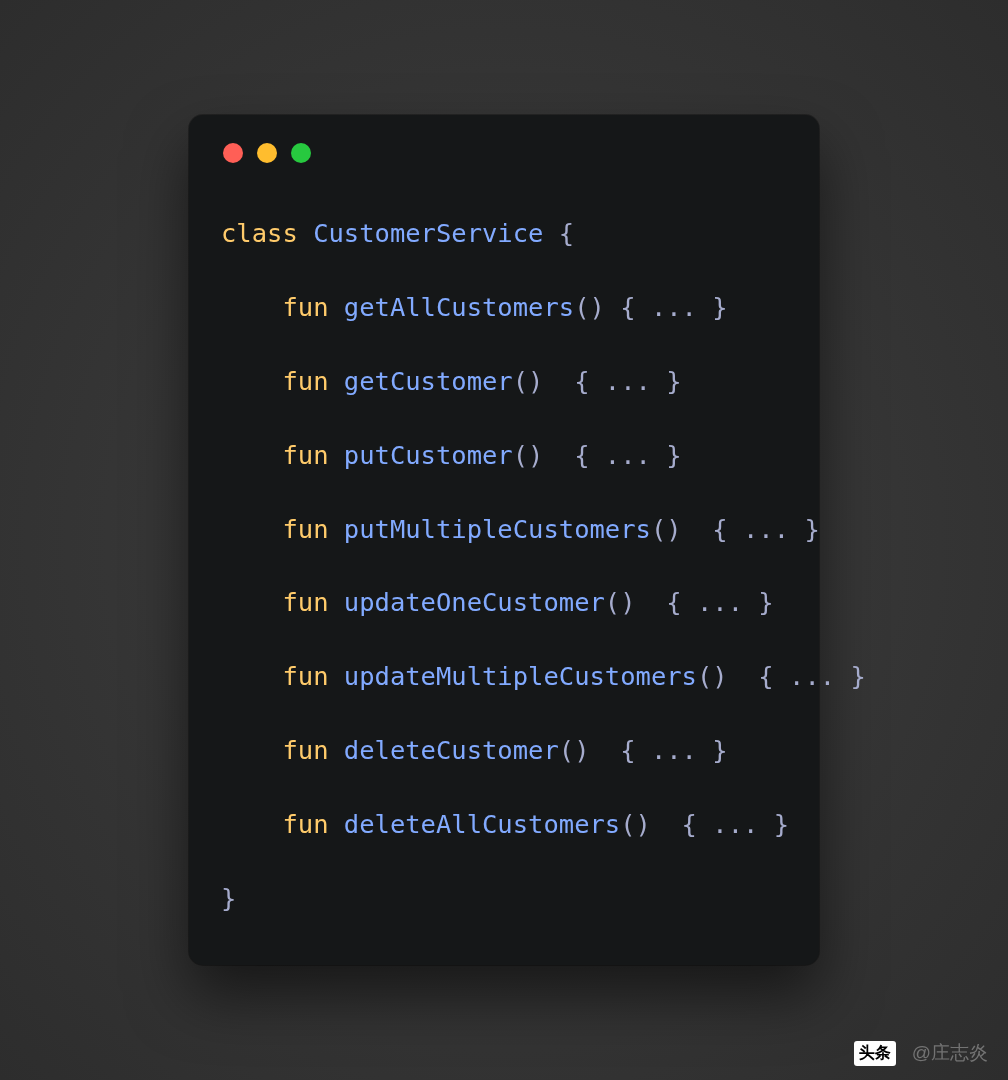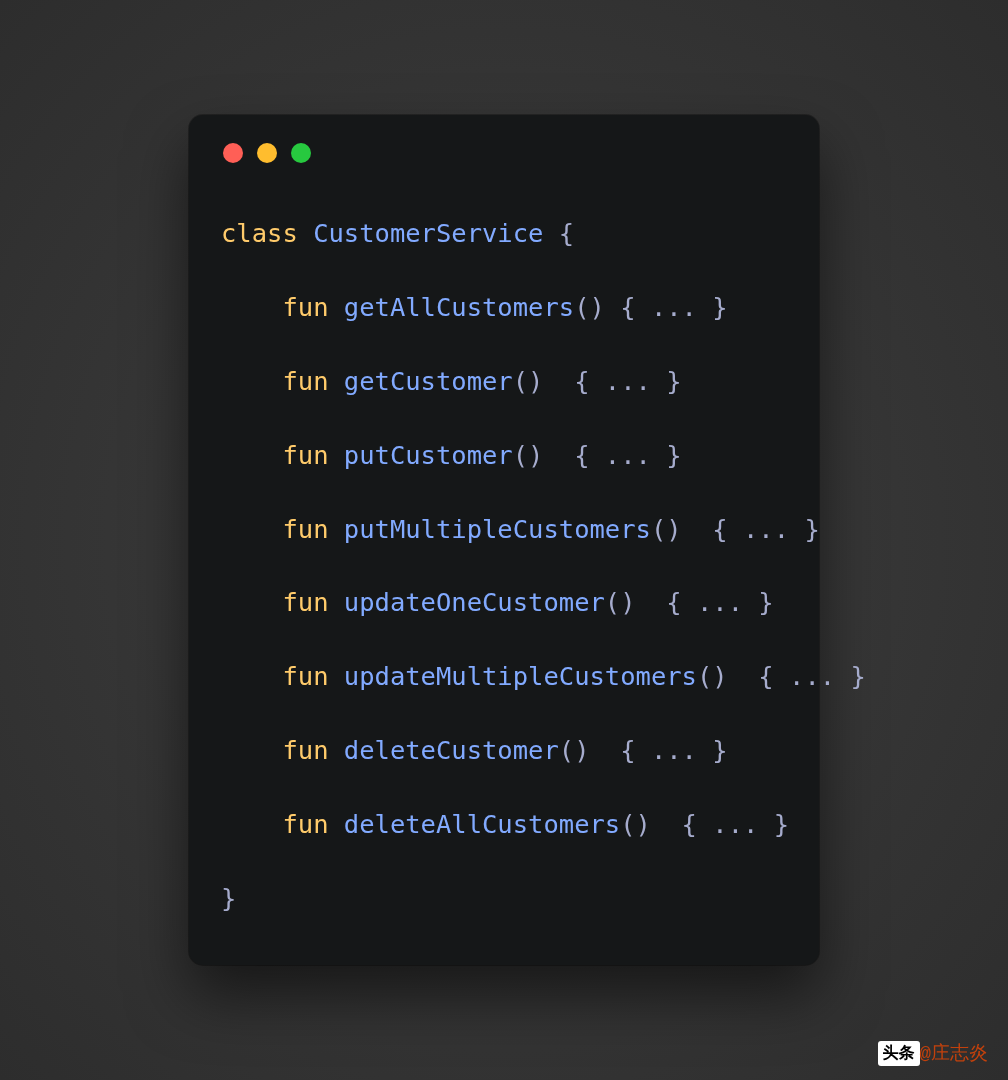--- a/index.html
+++ b/index.html
@@ -44,34 +44,34 @@
   }
   .k  { color: #ffcb6b; }   
   .c  { color: #82aaff; }   
   .p  { color: #a6accd; }   
   .watermark {
     position: absolute;
     right: 20px;
     bottom: 14px;
     display: flex;
     align-items: center;
-    gap: 0;
+    gap: 16px;
   }
   .wmlogo {
     background: #fff;
     color: #000;
     font-weight: 700;
     font-size: 16px;
     padding: 2px 5px;
     border-radius: 3px;
     font-family: sans-serif;
   }
   .wmtext {
-    color: #c2410c;
-    font-family: Liberation Mono, monospace;
+    color: #737373;
+    font-family: Liberation Sans, sans-serif;
     font-size: 19px;
   }
 </style>
 </head>
 <body>
 
 <div class="window">
   <div class="traffic-lights">
     <div class="light red"></div>
     <div class="light yellow"></div>

